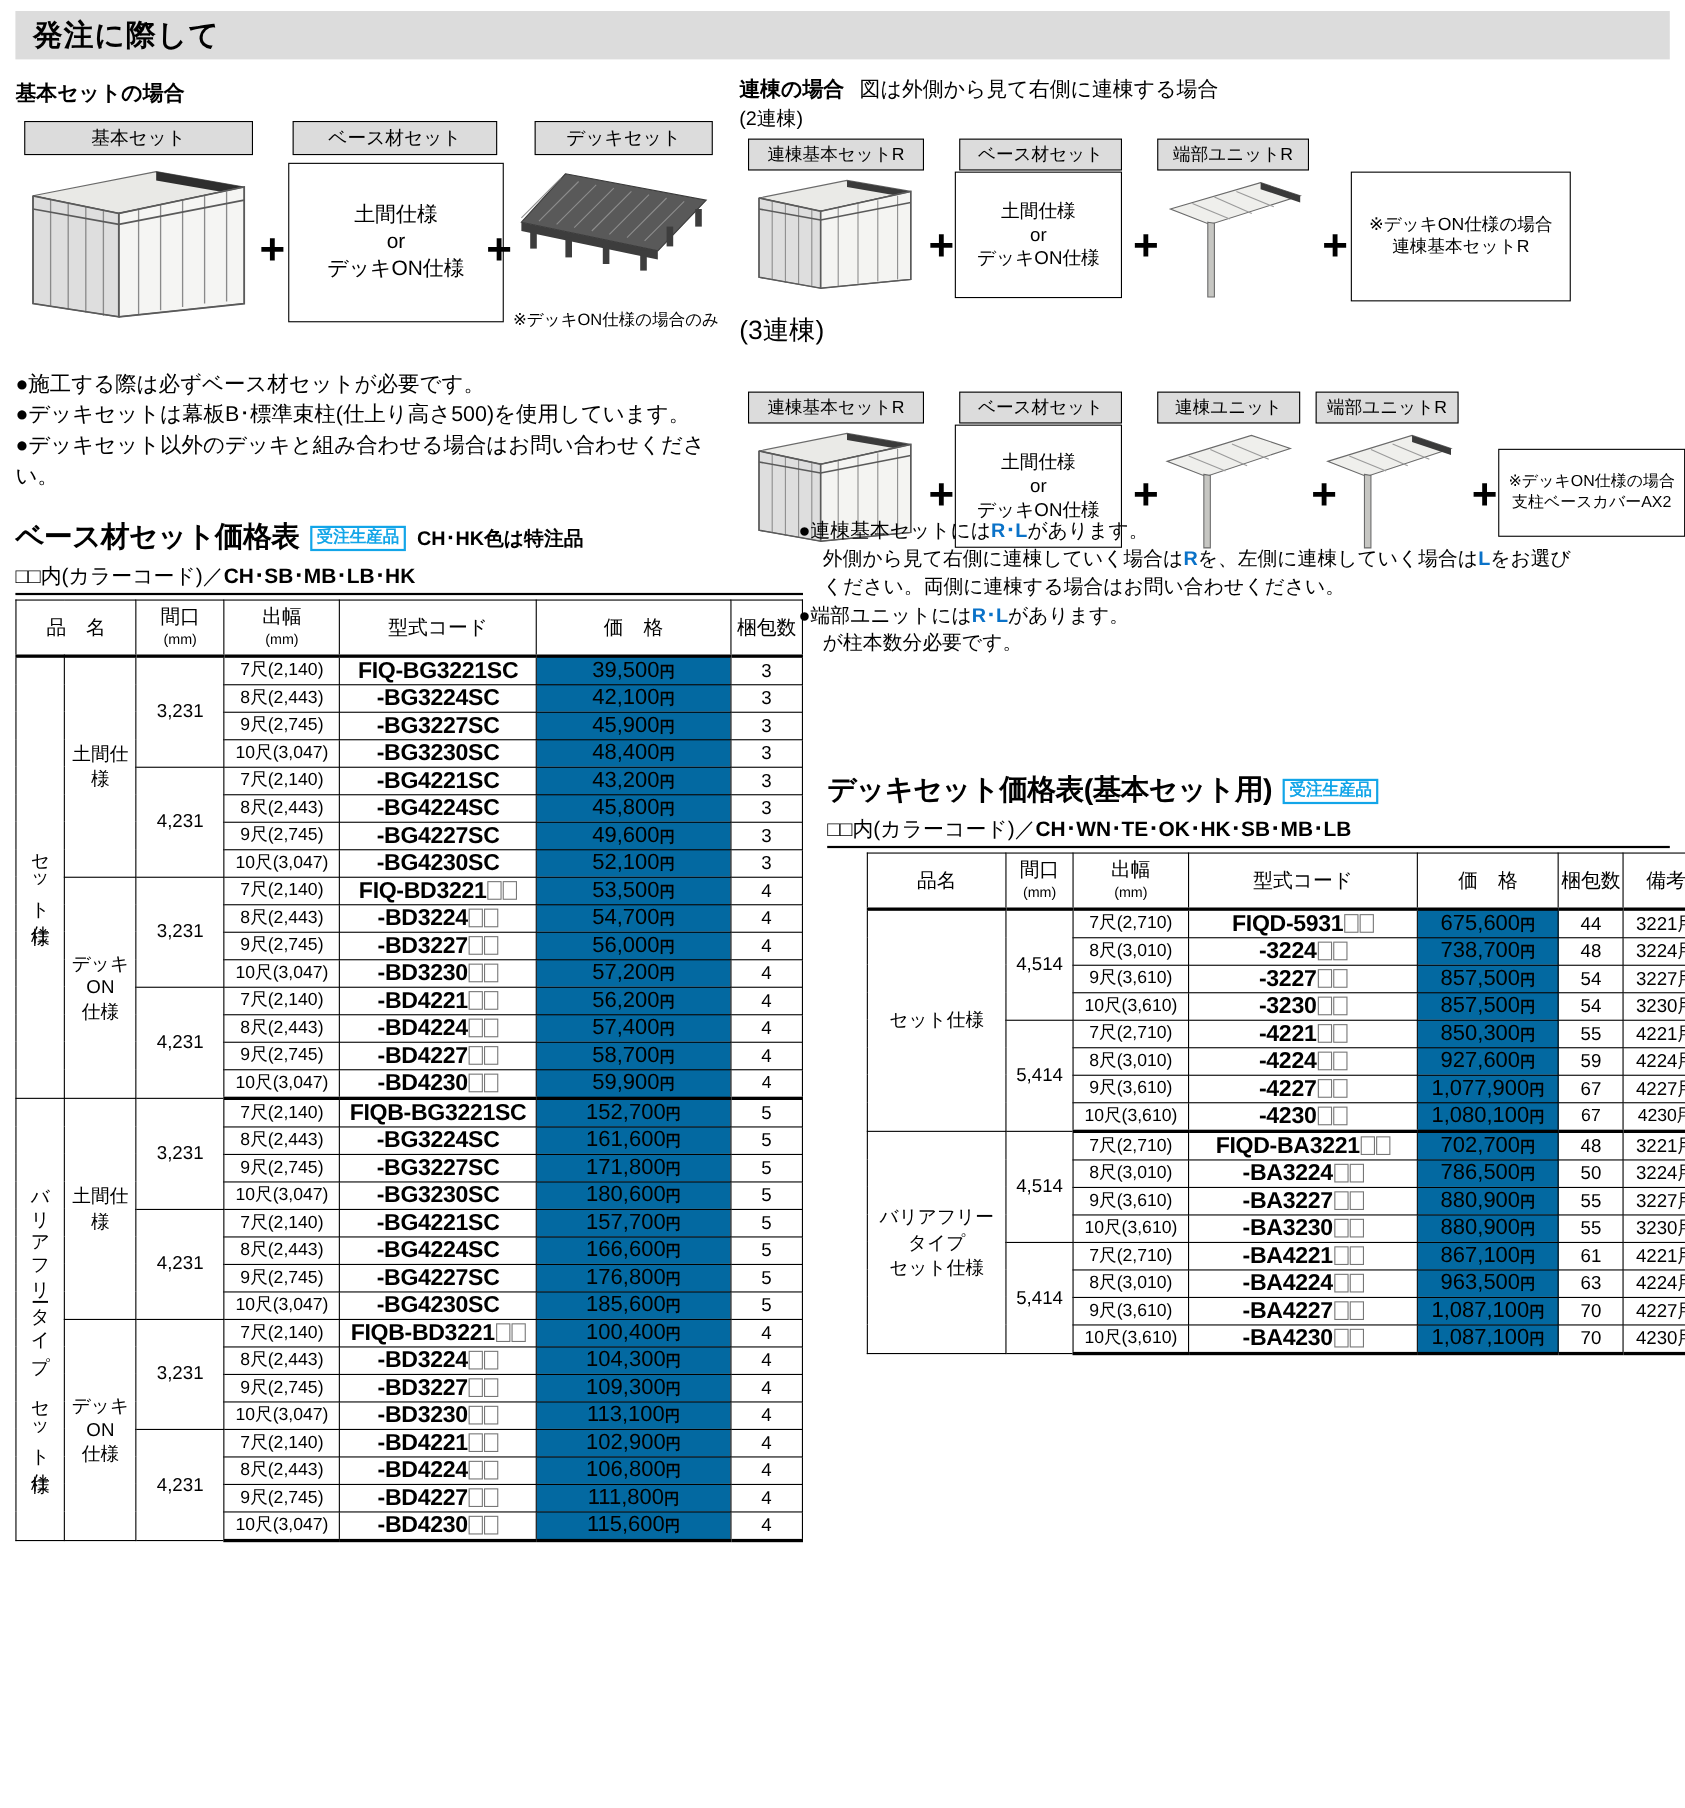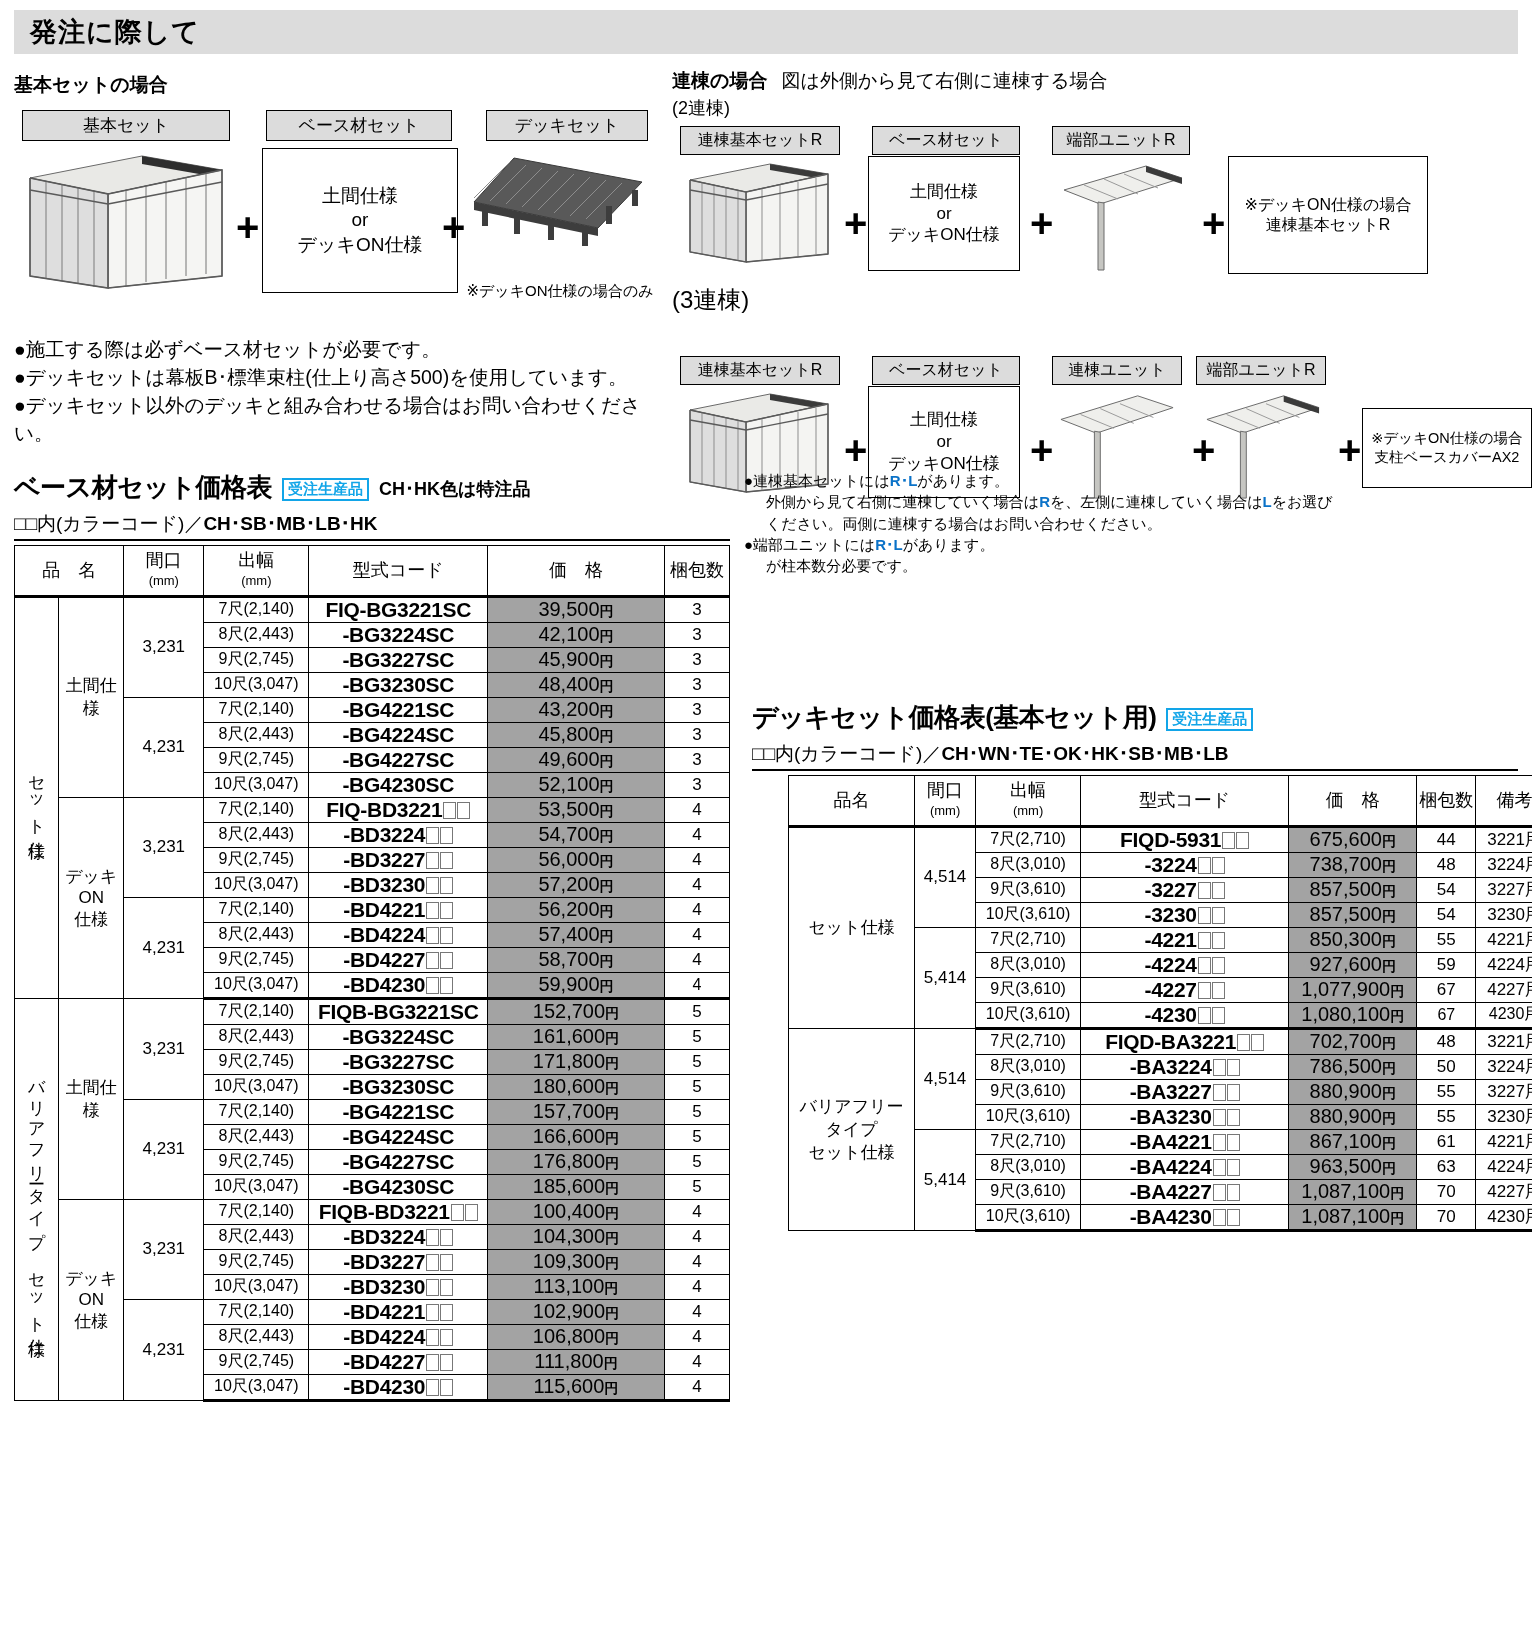--- a/index.html
+++ b/index.html
@@ -78,21 +78,21 @@
   .r3p1{ position:absolute; left:172px; top:362px;}
   .r3b1{ position:absolute; left:196px; top:318px; width:152px; height:112px; font-size:17px;}
   .r3p2{ position:absolute; left:358px; top:362px;}
   .r3i2{ position:absolute; left:382px; top:318px; width:128px; height:118px;}
   .r3p3{ position:absolute; left:520px; top:362px;}
   .r3i3{ position:absolute; left:528px; top:318px; width:128px; height:118px;}
   .r3p4{ position:absolute; left:666px; top:362px;}
   .r3b2{ position:absolute; left:690px; top:340px; width:170px; height:80px; font-size:14.5px;}
 
   
-  #right-bullets{ position:absolute; left:744px; top:470px; width:780px; font-size:15px; line-height:1.42;}
+  #right-bullets{ position:absolute; left:726px; top:470px; width:780px; font-size:18px; line-height:1.42;}
   #right-bullets .b{ color:#0a72c8; font-weight:bold;}
   #right-bullets .ind{ padding-left:22px;}
 
   
   .tbl-title{ display:flex; align-items:flex-end; gap:10px; }
   .tbl-title .main{ font-size:26px; font-weight:bold; letter-spacing:-0.5px;}
   .badge{
     border:2px solid #12a5e8; color:#12a5e8; font-weight:bold;
     font-size:15px; padding:0px 4px; line-height:1.25; white-space:nowrap;
     position:relative; top:-4px;
@@ -106,21 +106,21 @@
   table.pt td, table.pt th{
     border:1px solid #000; text-align:center; vertical-align:middle;
     font-weight:normal; padding:0;
   }
   table.pt .hd{ font-size:18px; line-height:1.08; padding:5px 0; }
   table.pt .hd .u{ font-size:13px;}
   .vrt{
     writing-mode:vertical-rl; text-orientation:upright;
     letter-spacing:2px; margin:0 auto; font-size:17px; white-space:nowrap;
   }
-  .price{ background:#a3a3a3; font-weight:bold; font-size:20px; white-space:nowrap;}
+  .price{ background:#0369a1; font-weight:bold; font-size:20px; white-space:nowrap;}
   .price .yen{ font-size:14px; font-weight:bold;}
   .code{ font-weight:bold; font-size:21px; letter-spacing:-0.3px; white-space:nowrap;}
   .sq{ display:inline-block; width:13px; height:17px; border:1.5px solid #777; vertical-align:-2px; margin-left:1px;}
   .dim{ font-size:16px; white-space:nowrap;}
   .small{ font-size:17px;}
   .thickb{ border-bottom:3px solid #000 !important;}
 
   #left-table-wrap{ position:absolute; left:14px; top:470px; width:716px;}
   #right-table-wrap{ position:absolute; left:752px; top:700px; width:766px;}
 </style>

